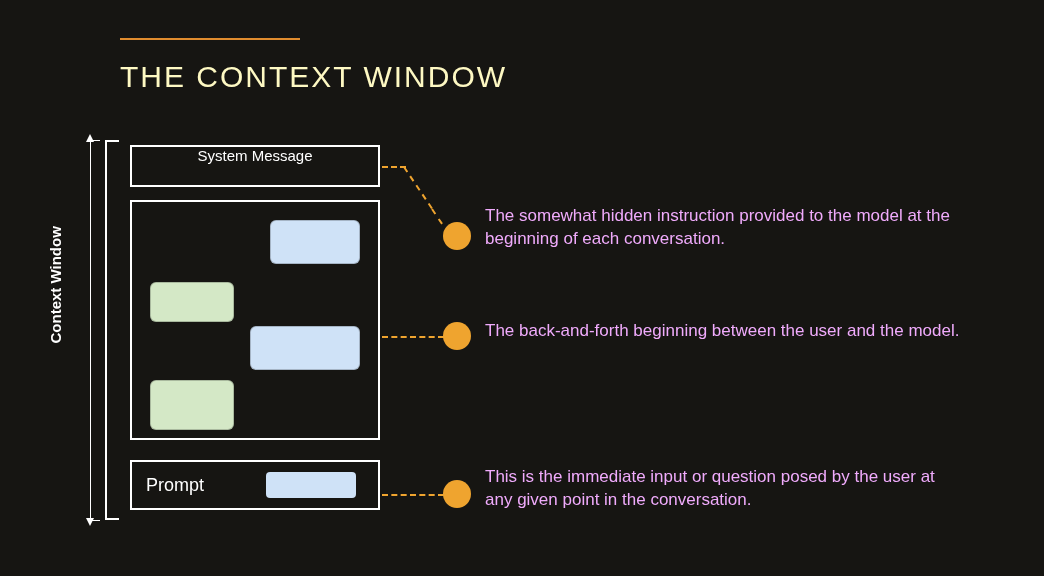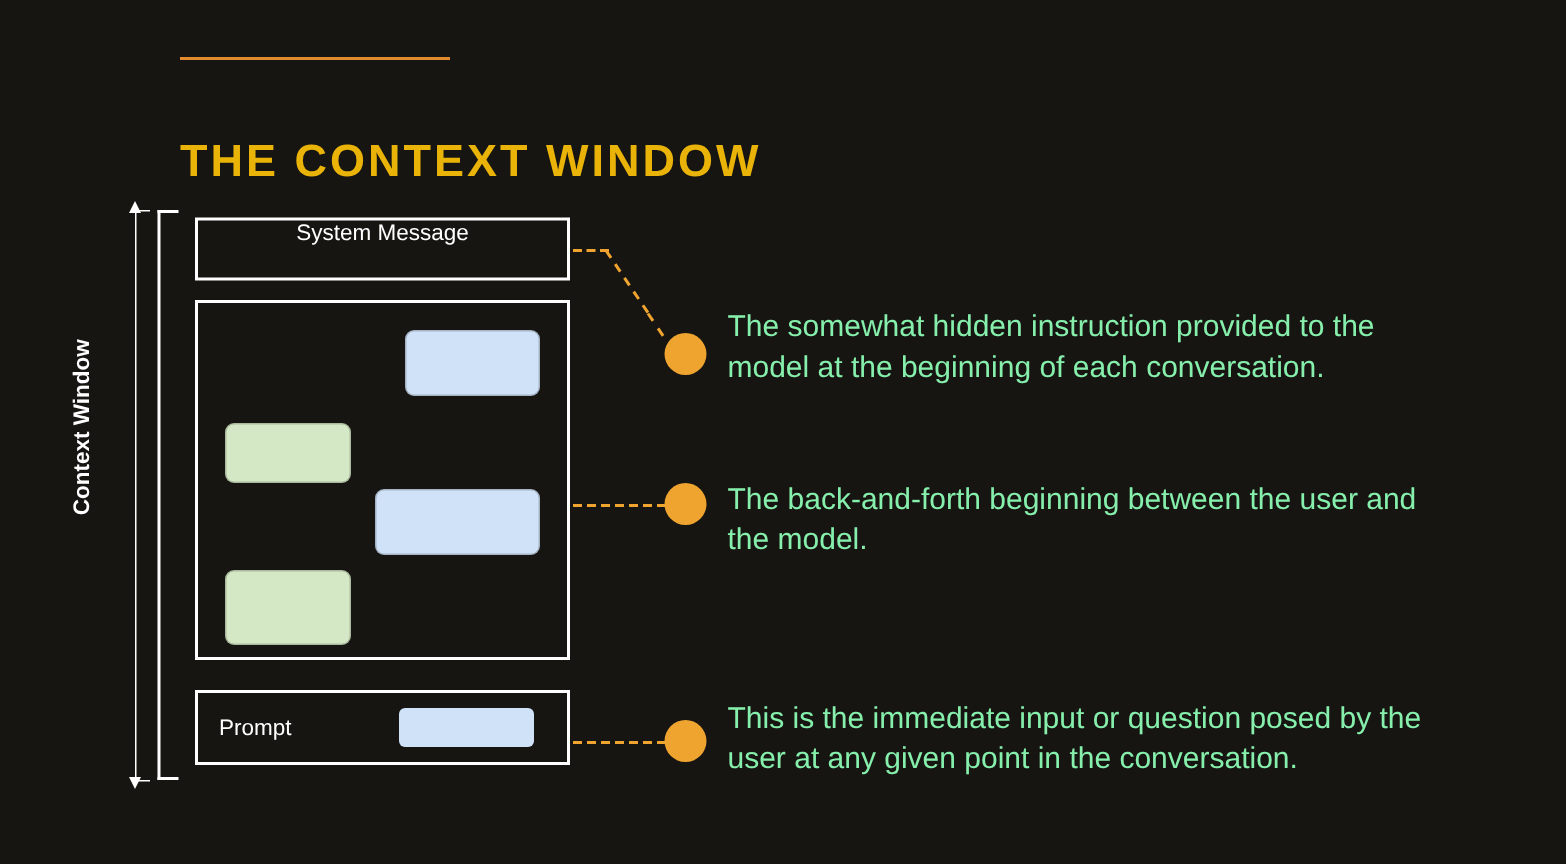--- a/index.html
+++ b/index.html
@@ -14,25 +14,24 @@
 .title-rule {
   position:absolute;
   top:38px; left:120px;
   width:180px; height:2px;
   background:#e08c2e;
 }
 .title {
   position:absolute;
   top:60px; left:120px;
   font-size:30px;
-  font-weight:700;
+  font-weight:400;
   letter-spacing:2px;
-  color:#eab308;
+  color:#fef9c3;
   text-transform:uppercase;
-  margin-top:31px;
 }
 .axis-label {
   position:absolute;
   top:335px; left:55px;
   transform:rotate(-90deg);
   transform-origin:left center;
   font-size:15px; font-weight:700;
   color:#fff;
 }
 .axis-line {
@@ -83,21 +82,21 @@
 .b4 { width:84px; height:50px; top:178px; left:18px; }
 .prompt-box {
   position:absolute;
   left:130px; top:460px;
   width:250px; height:50px;
   border:2px solid #fff;
   display:flex; align-items:center;
   padding:0 14px;
   gap:30px;
 }
-.prompt-label { font-size:15px; }
+.prompt-label { font-size:18px; }
 .prompt-field { flex:0 0 90px; height:26px; background:#cfe2f7; border-radius:4px; margin-left:auto; margin-right:8px; }
 .dot {
   position:absolute;
   width:28px; height:28px;
   border-radius:50%;
   background:#efa42f;
 }
 .d1 { left:443px; top:222px; }
 .d2 { left:443px; top:322px; }
 .d3 { left:443px; top:480px; }
@@ -108,23 +107,23 @@
 }
 .l1a { left:382px; top:166px; width:24px; }
 .l1b { left:404px; top:166px; width:50px; transform-origin:left center; transform:rotate(56deg); }
 .l1c { left:432px; top:208px; width:18px; transform-origin:left center; transform:rotate(56deg); }
 .l2 { left:382px; top:336px; width:62px; }
 .l3 { left:382px; top:494px; width:62px; }
 .desc {
   position:absolute;
   left:485px;
   width:480px;
-  font-size:20px;
+  font-size:17px;
   line-height:1.35;
-  color:#86efac;
+  color:#f0abfc;
 }
 .dsc1 { top:205px; }
 .dsc2 { top:320px; }
 .dsc3 { top:466px; }
 </style>
 </head>
 <body>
 
 <div class="title-rule"></div>
 <div class="title">THE CONTEXT WINDOW</div>

